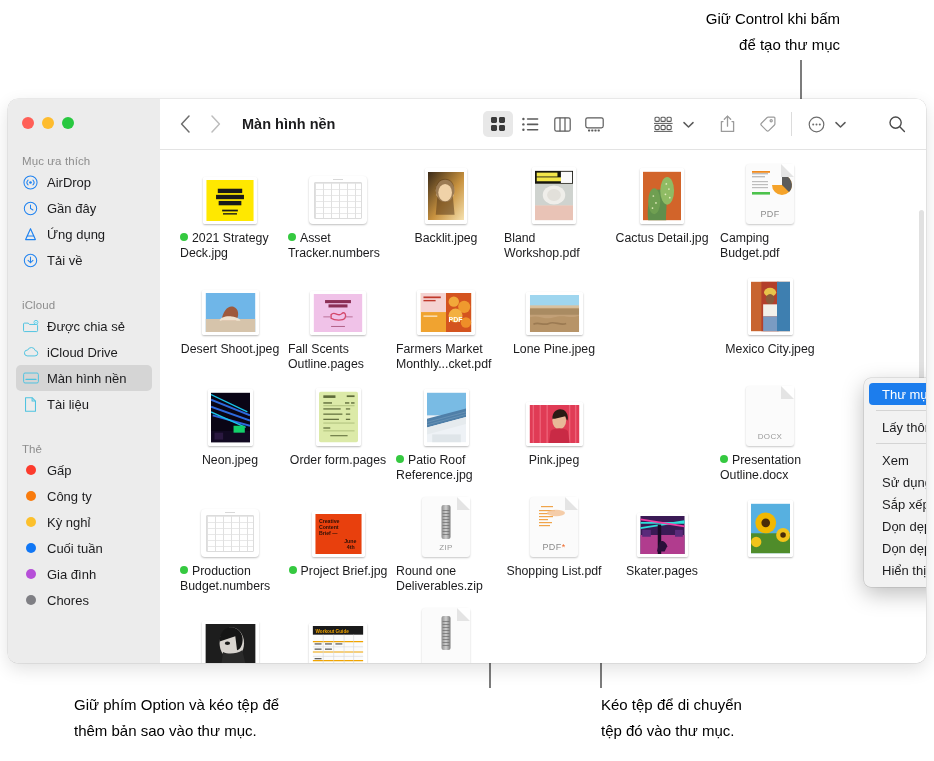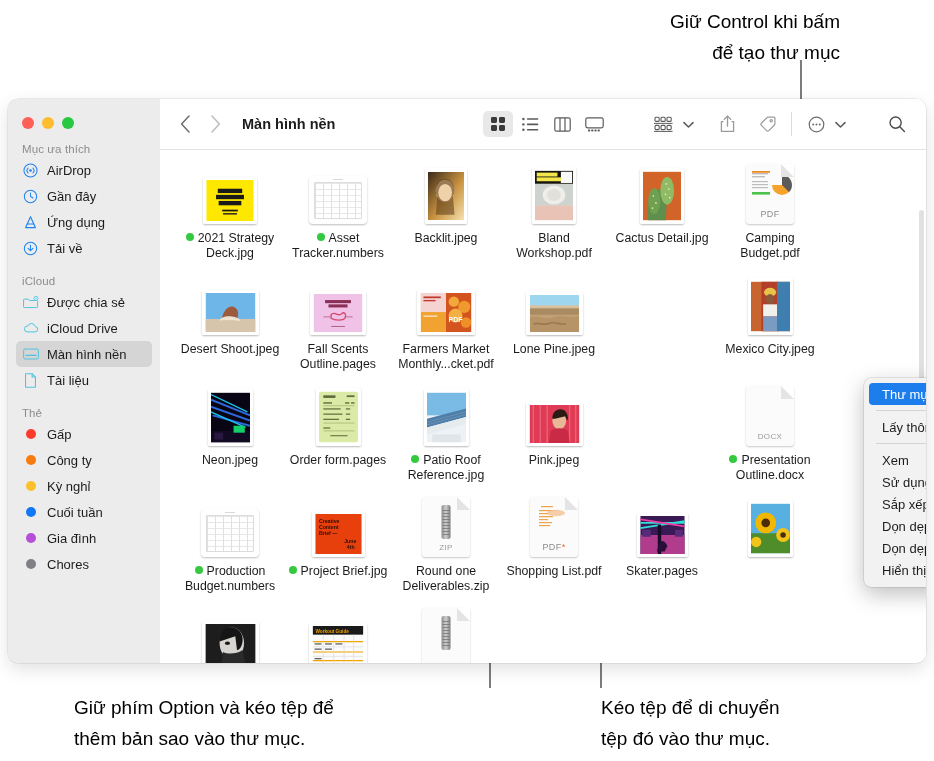--- a/index.html
+++ b/index.html
@@ -8,22 +8,22 @@
     background: #ffffff;
     font-family: "Liberation Sans", sans-serif;
     overflow: hidden;
   }
   #root { position: relative; width: 934px; height: 761px; }
 
   
   .callout {
     position: absolute;
     color: #000;
-    font-size: 19px;
-    line-height: 31px;
+    font-size: 15px;
+    line-height: 26px;
     white-space: pre-line;
   }
   #callout-top    { right: 94px; top: 6px;  text-align: right; }
   #callout-bl     { left: 74px;  top: 692px; text-align: left; width: 422px; }
   #callout-br     { left: 601px; top: 692px; text-align: left; width: 320px; }
 
   .leader { position: absolute; background: #7c7c7c; }
   .leader.v { width: 2px; }
   .leader.h { height: 2px; }
 
@@ -48,21 +48,21 @@
     position: relative;
   }
   .traffic { display: flex; gap: 8px; padding: 10px 0 0 14px; }
   .light { width: 12px; height: 12px; border-radius: 50%; }
   .light.red { background: #ff5f57; }
   .light.yellow { background: #febc2e; }
   .light.green { background: #28c840; }
 
   .sb-section {
     font-size: 11.5px; color: #8d8d8d; font-weight: 400;
-    padding: 0 0 2px 14px; margin-top: 14px; letter-spacing: 0.1px;
+    padding: 0 0 2px 14px; margin-top: 26px; letter-spacing: 0.1px;
   }
   .sb-item {
     display: flex; align-items: center; gap: 8px;
     height: 26px; margin: 0 8px; padding-left: 6px;
     border-radius: 5px;
     font-size: 13px; color: #1c1c1e;
   }
   .sb-item.selected { background: #d5d5d5; }
   .sb-ico { width: 17px; height: 17px; flex: 0 0 17px; display: flex; align-items: center; justify-content: center; }
   .sb-ico svg { display: block; }
@@ -98,21 +98,21 @@
   }
   .grid-inner { display: flex; flex-wrap: wrap; padding-left: 16px; }
   .file {
     width: 108px; padding: 0 4px; margin-bottom: 12px;
     display: flex; flex-direction: column; align-items: center;
   }
   .thumb-wrap { height: 62px; display: flex; align-items: flex-end; justify-content: center; }
   .thumb { box-shadow: 0 1px 2px rgba(0,0,0,0.28); }
   .fname {
     margin-top: 7px; font-size: 12.3px; line-height: 15px;
-    color: #1c1c1e; text-align: center; word-break: break-word;
+    color: #1c1c1e; word-break: break-word;
     position: relative; padding-left: 0;
   }
   .fname .tagdot {
     display: inline-block; width: 8px; height: 8px; border-radius: 50%;
     background: #35c940; margin-right: 4px; vertical-align: 1px;
   }
 
   
   .doc {
     width: 48px; height: 60px; background: #fbfbfb;

